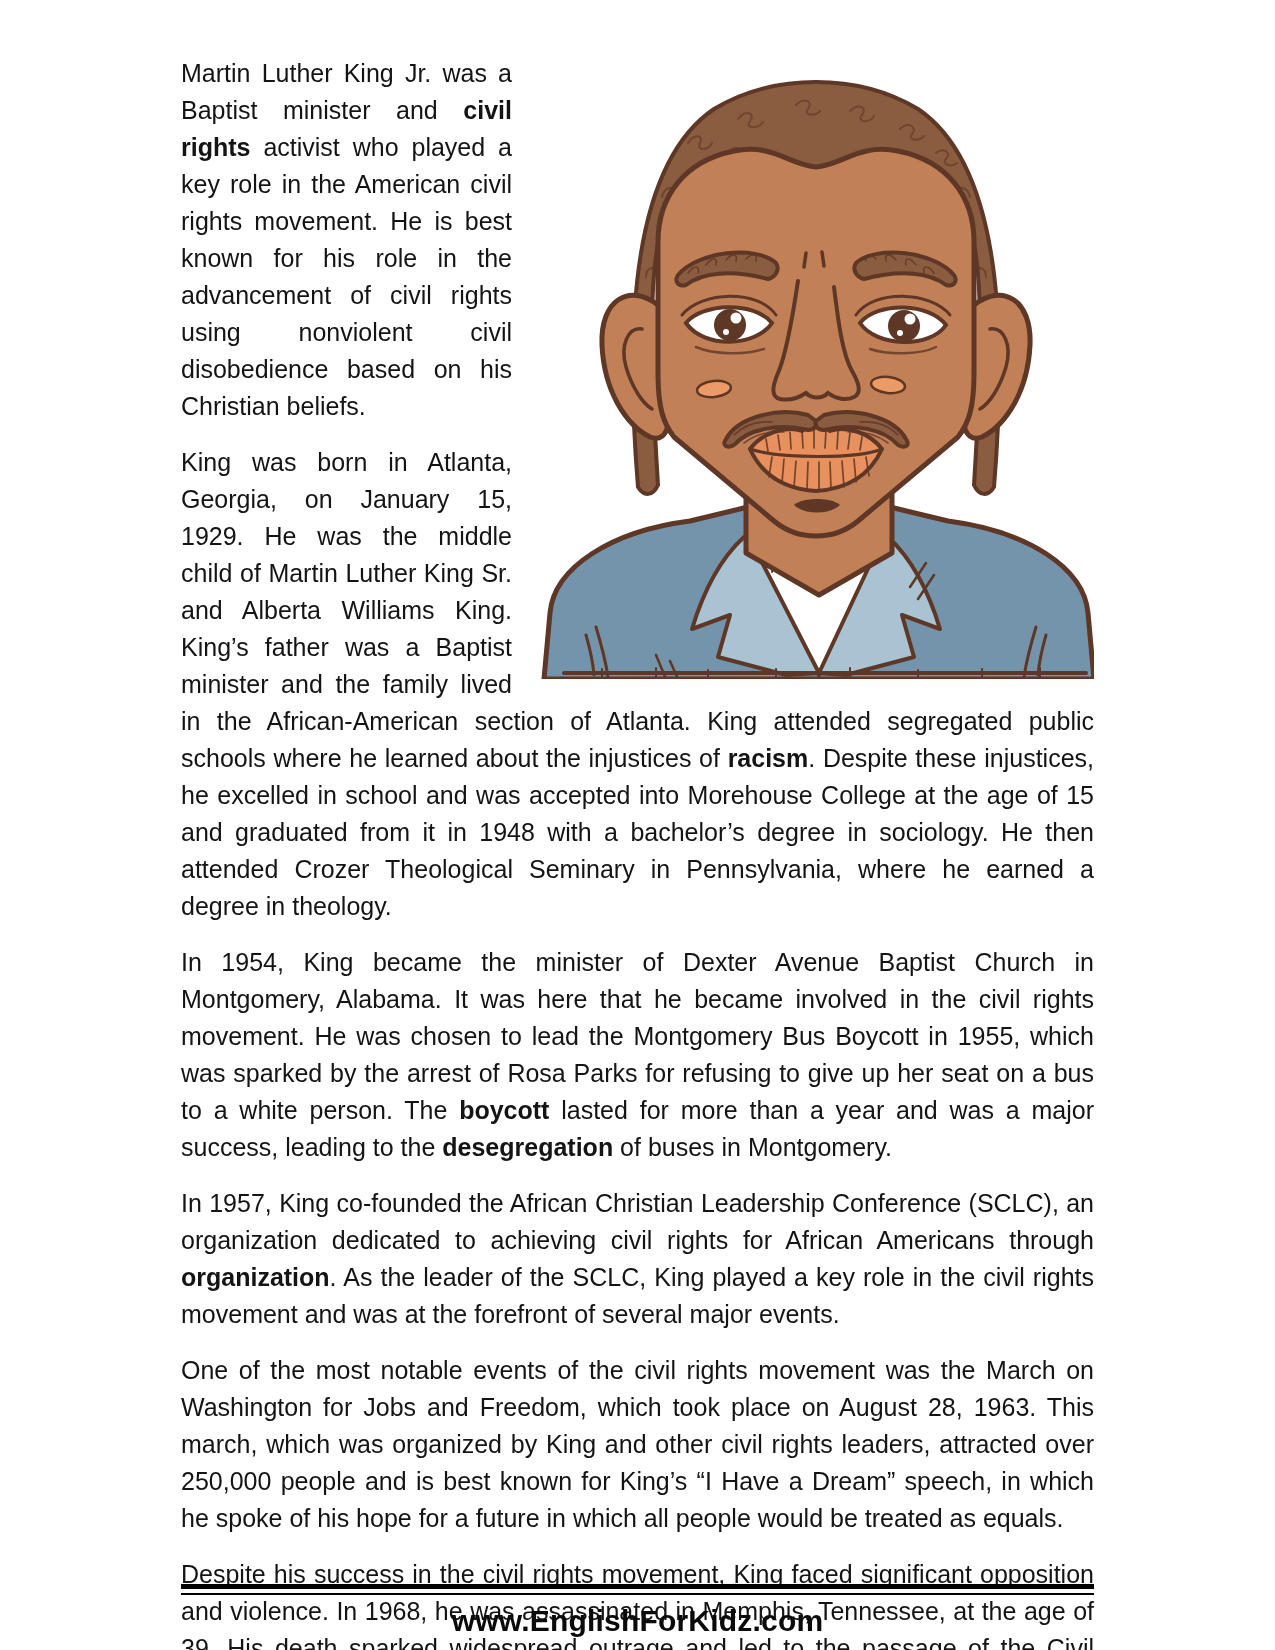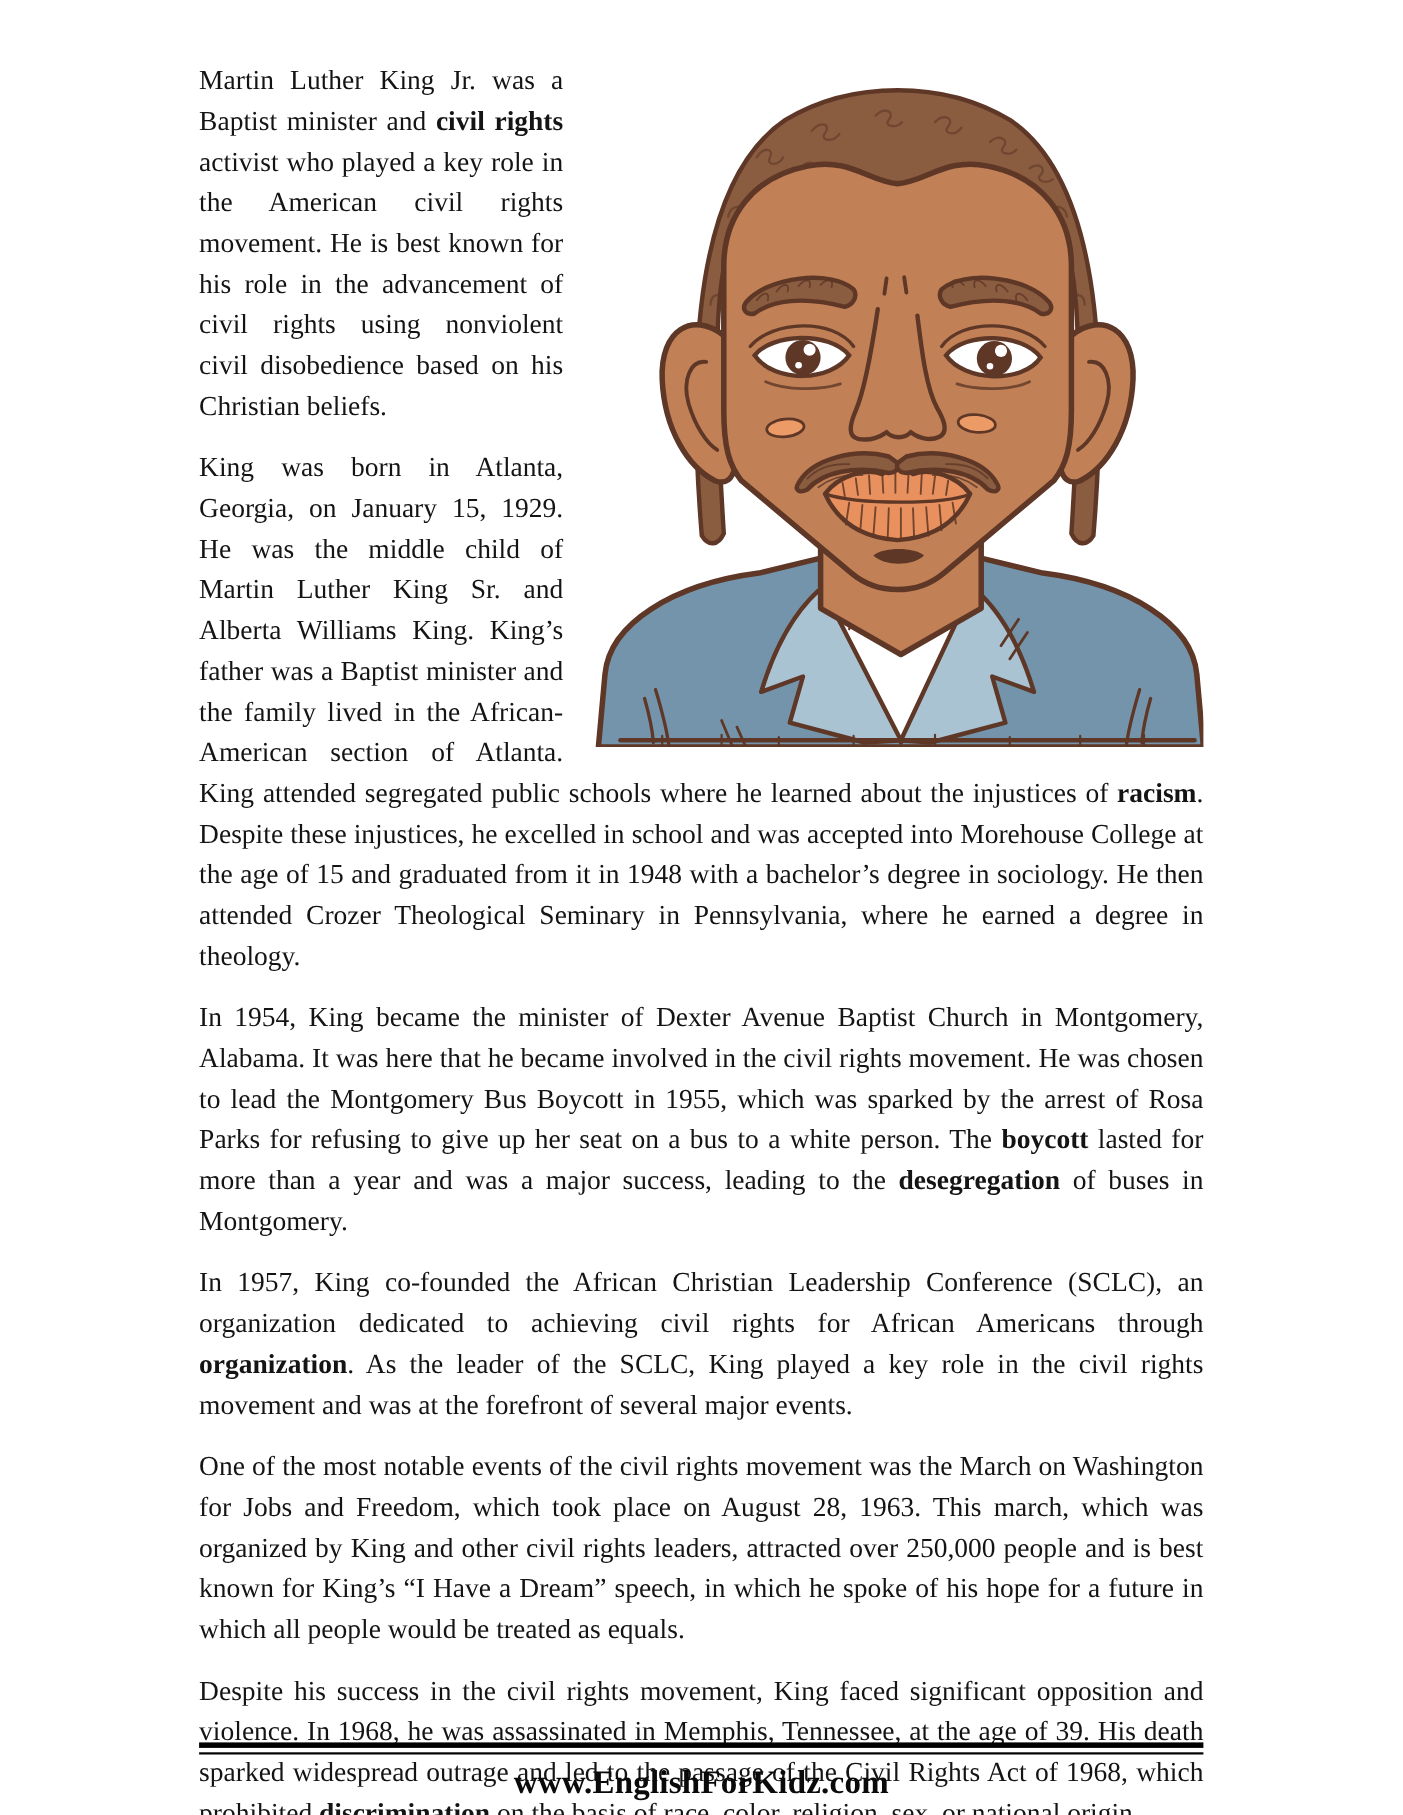--- a/index.html
+++ b/index.html
@@ -1,16 +1,16 @@
 <!DOCTYPE html>
 <html style="--outline: #5e3726; --skin: #c28057; --hair: #8a5c40; --jacket: #7494ab; --lapel: #a9c3d2; --shirt: #ffffff; --lips: #e8905e; --blush: #ec9a66;"><head>
 <meta charset="utf-8">
 <style>
   html,body{margin:0;padding:0;background:#fff;}
-  .page{position:relative;width:1027px;height:1650px;margin:0 auto;background:#fff;overflow:hidden;box-sizing:border-box;font-family:Liberation Serif, serif;color:#141414;}
+  .page{position:relative;width:1027px;height:1650px;margin:0 auto;background:#fff;overflow:hidden;box-sizing:border-box;font-family:Liberation Sans, sans-serif;color:#141414;}
   .content{padding:55px 57px 0 57px;font-size:25px;line-height:37px;text-align:justify;}
   .content::after{content:"";display:block;clear:both;}
   figure.portrait{float:right;width:556px;height:622px;margin:2px 0 14px 26px;padding:0;}
   figure.portrait svg{display:block;width:556px;height:622px;}
   p.para{margin:0 0 19px 0;}
   p.para strong{font-weight:bold;}
   .footer-block{position:absolute;left:57px;right:57px;bottom:12px;}
   .footer-rule{border-top:5px solid #000;border-bottom:2px solid #000;height:4px;}
   .site-footer{text-align:center;margin-top:9px;}
   .site-url{font-weight:bold;font-size:30px;letter-spacing:.2px;color:#0a0a0a;}

